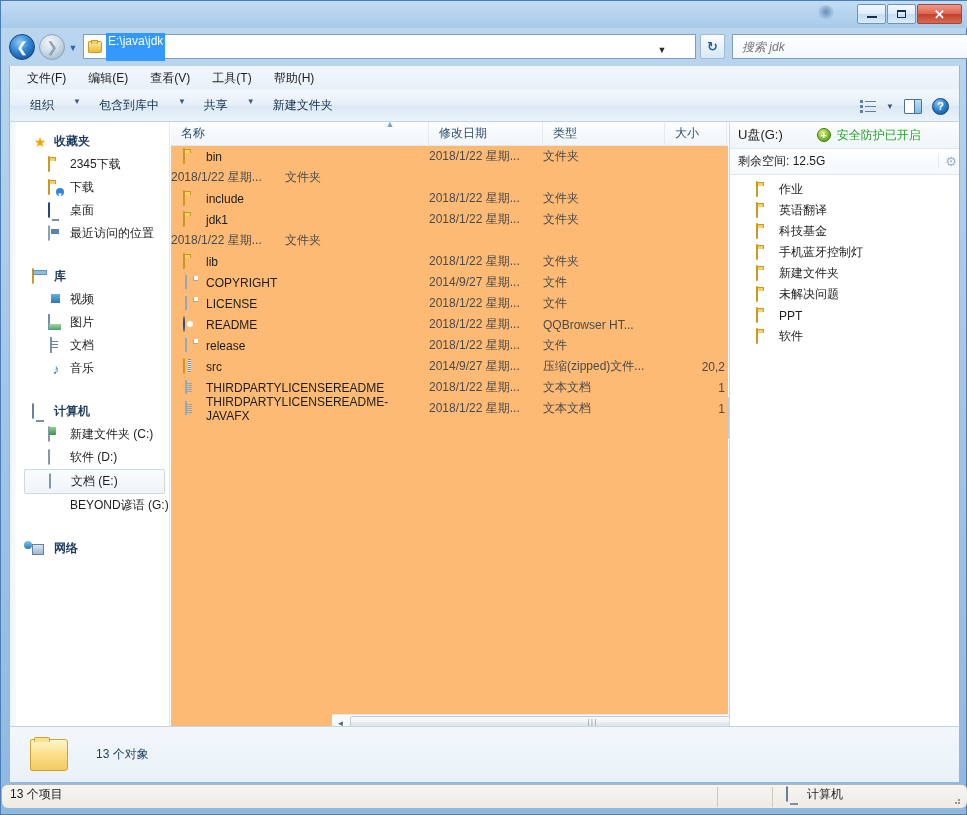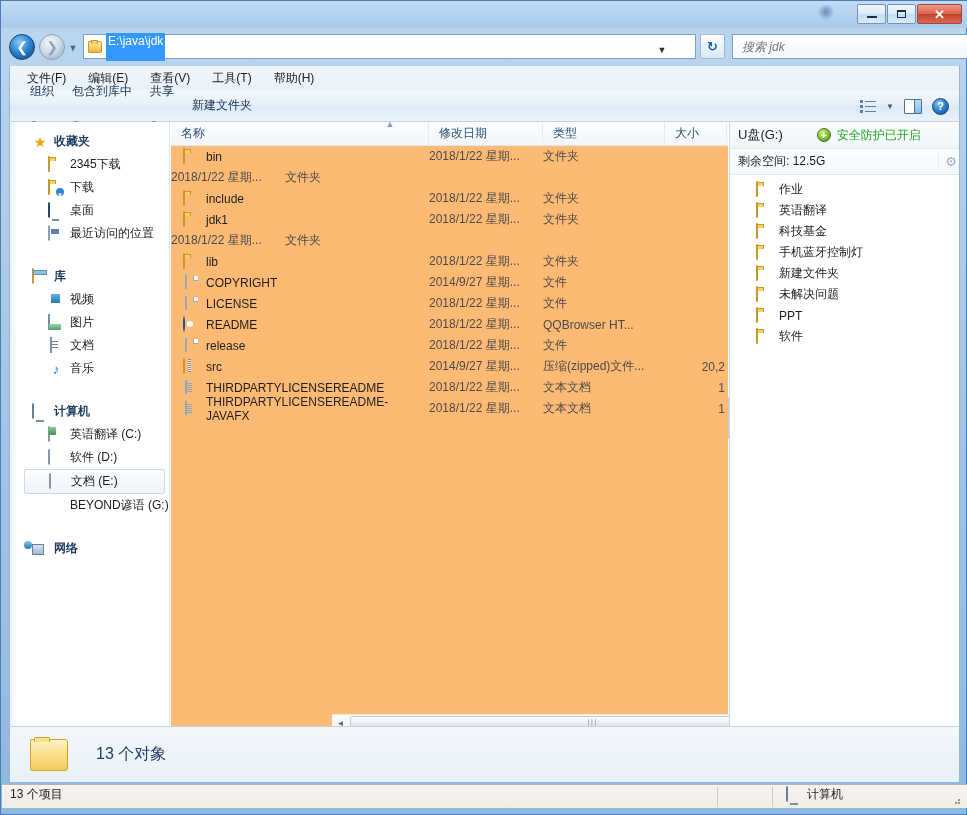--- a/index.html
+++ b/index.html
@@ -116,21 +116,21 @@
 
   
   #cmdbar {
     position:absolute; left:8px; top:89px; width:951px; height:32px;
     background: linear-gradient(180deg,#f4f8fc 0%,#e6eff8 48%,#dbe9f6 52%,#eaf2fa 100%);
     border-left:1px solid #9cb7d4; border-right:1px solid #9cb7d4;
     border-bottom:1px solid #c3d4e6;
     display:flex; align-items:center; padding-left:12px;
   }
   .cmd-item { padding:4px 10px 4px 8px; color:#12304f; font-size:12px;
-    display:flex; align-items:flex-start; gap:19px;flex-direction:column; }
+    display:flex; align-items:flex-start; gap:19px; }
   .cmd-caret { font-size:8px; color:#3b5a7a; }
   #cmd-right { position:absolute; right:10px; top:0; height:32px;
     display:flex; align-items:center; gap:10px; }
   .viewicon { width:16px; height:14px; position:relative; }
   .viewicon i { position:absolute; display:block; background:#5b7fa6; }
   .help-icon {
     width:17px; height:17px; border-radius:50%;
     background: radial-gradient(circle at 38% 30%, #8fc8f5 0%, #2f86d6 45%, #1c5ea6 80%);
     border:1px solid #15456f; color:#fff; font-size:11px; font-weight:bold;
     display:flex; align-items:center; justify-content:center;
@@ -337,29 +337,30 @@
     border-top:1px solid #c3d4e6;
     display:flex; align-items:center; padding-left:20px; gap:28px;
   }
   #details-icon {
     width:38px; height:32px; position:relative; flex:none;
     background:linear-gradient(180deg,#fff4cc 0%,#fbe08d 45%,#f3cb5f 100%);
     border:1px solid #cfa431; border-radius:2px 3px 3px 2px;
   }
   #details-icon:after{content:"";position:absolute;left:3px;top:-3px;width:14px;height:4px;
     background:#fbe08d;border:1px solid #cfa431;border-bottom:none;border-radius:2px 2px 0 0;}
-  #details-text { font-size:16px; color:#1d3c5e; }
+  #details-text { font-size:12px; color:#1d3c5e; }
 
   
   #statusbar {
     position:absolute; left:1px; top:783px; width:965px; height:24px;
     background:linear-gradient(180deg,#f6f4f0 0%,#efece6 100%);
     border-top:1px solid #b9b4aa;
     display:flex; align-items:center; justify-content:space-between;
     padding:0 4px 4px 8px;
+    border-radius:6px;
   }
   #status-left { font-size:12px; color:#1d1d1d; }
   #status-right { display:flex; align-items:center; gap:5px; font-size:12px;
     color:#1d1d1d; margin-right:120px; }
   .status-sep { position:absolute; left:715px; top:2px; width:1px; height:20px; background:#cdc8c0; }
   .status-sep2 { position:absolute; left:770px; top:2px; width:1px; height:20px; background:#cdc8c0; }
   #grip { position:absolute; right:6px; bottom:3px; width:10px; height:10px;
     background:
       radial-gradient(circle 1px at 8px 8px,#9a958c 100%,transparent),
       radial-gradient(circle 1px at 5px 8px,#9a958c 100%,transparent),
@@ -512,21 +513,21 @@
 
       <div class="nav-gap"></div>
 
       <div class="nav-group">
         <div class="nav-root">
           <span class="ico"><i class="ico-computer"></i></span>
           <span>计算机</span>
         </div>
         <div class="nav-child">
           <span class="ico ico-hdd-sys"><i class="ico-hdd"></i></span>
-          <span>英语翻译 (C:)</span>
+          <span>新建文件夹 (C:)</span>
         </div>
         <div class="nav-child">
           <span class="ico"><i class="ico-hdd"></i></span>
           <span>软件 (D:)</span>
         </div>
         <div class="nav-child selected">
           <span class="ico"><i class="ico-hdd"></i></span>
           <span>文档 (E:)</span>
         </div>
         <div class="nav-child">

